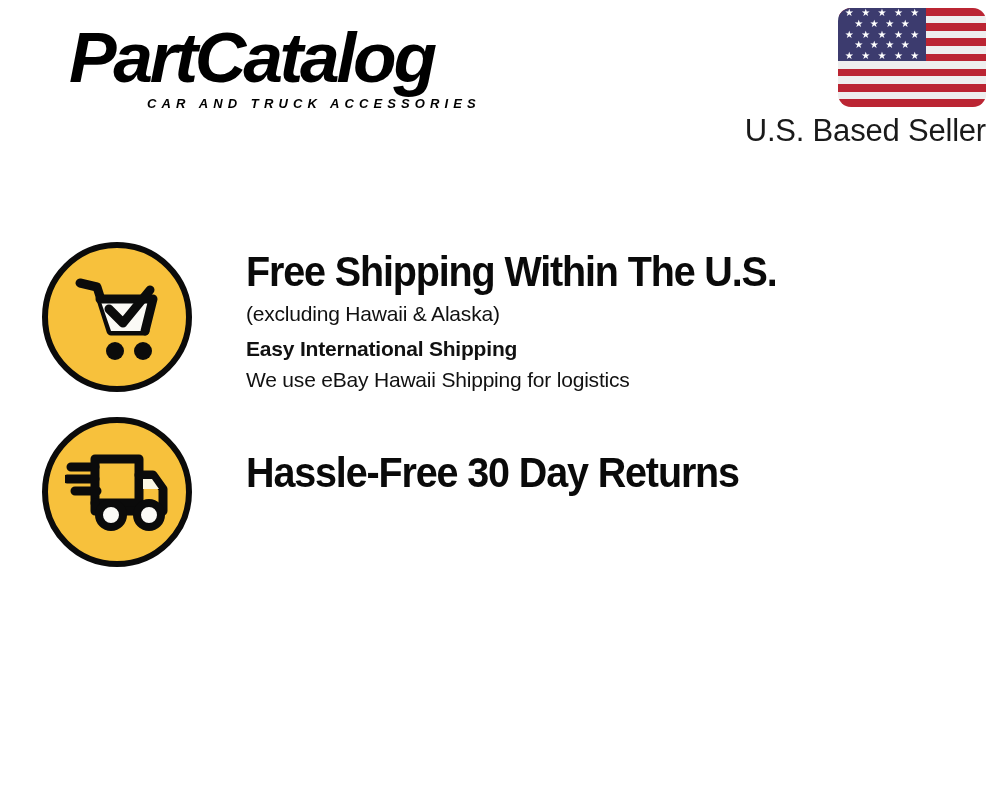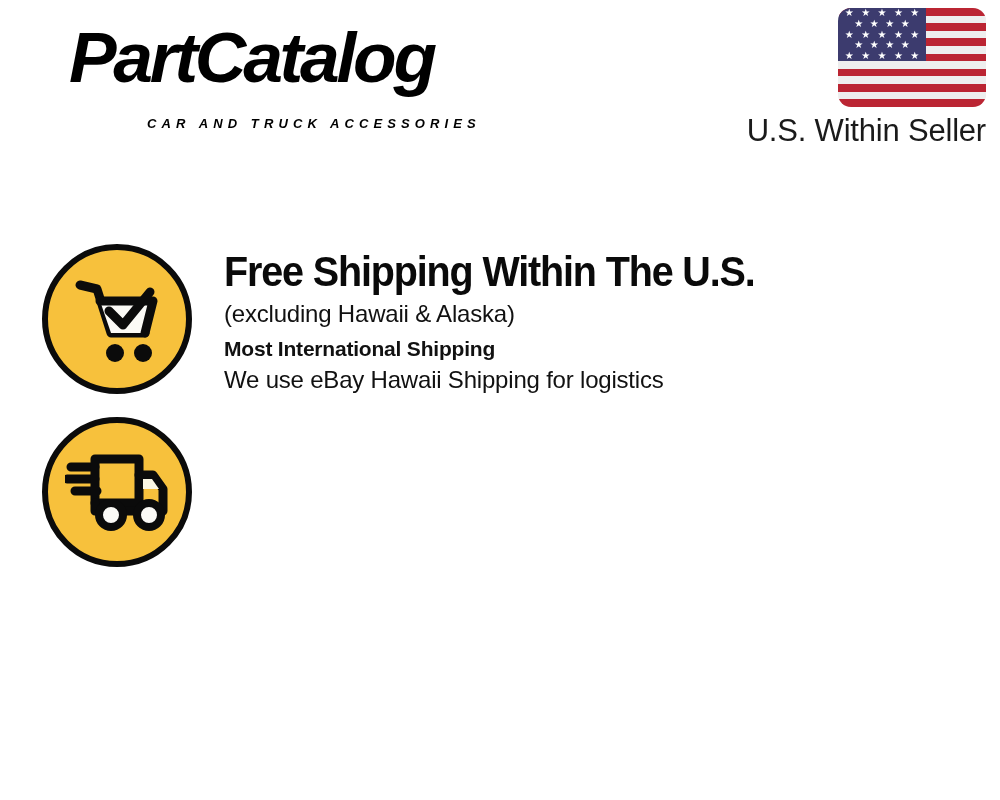--- a/index.html
+++ b/index.html
@@ -39,21 +39,21 @@
     letter-spacing: -3.2px;
     line-height: 76px;
     color: #000000;
     white-space: nowrap;
     transform: scaleX(1.02);
     transform-origin: left top;
   }
   .brand-tagline {
     position: absolute;
     left: 78px;
-    top: 96px;
+    top: 76px;
     font-family: "Liberation Sans", sans-serif;
     font-weight: 700;
     font-style: italic;
     font-size: 13px;
     letter-spacing: 5.1px;
     color: #000000;
     white-space: nowrap;
   }
 
   .seller-badge {
@@ -114,21 +114,22 @@
     letter-spacing: -0.2px;
     white-space: nowrap;
   }
 
   
   .feature {
     position: absolute;
     left: 0;
     width: 1000px;
     display: flex;
-    align-items: center;
+    align-items: flex-start;
+    gap: 22px;
   }
   #feature-0 { top: 242px; }
   #feature-1 { top: 417px; }
   #feature-2 { top: 588px; }
 
   .badge-circle {
     position: relative;
     flex: 0 0 auto;
     margin-left: 42px;
     width: 150px;
@@ -169,21 +170,21 @@
     letter-spacing: -0.2px;
     white-space: nowrap;
   }
   .feature-sub.strong {
     font-weight: 700;
     font-size: 21px;
     line-height: 31px;
     margin-top: 4px;
   }
   .feature-sub.plain {
-    font-size: 24px;
+    font-size: 21px;
     line-height: 31px;
   }
   .feature-title.row-2,
   .feature-title.row-3 {
     padding-top: 26px;
   }
 </style>
 </head>
 <body>
 
@@ -240,49 +241,52 @@
         </div>
         <div class="star-row">
           <span class="star">★</span>
             <span class="star">★</span>
             <span class="star">★</span>
             <span class="star">★</span>
             <span class="star">★</span>
         </div>
       </div>
     </div>
-    <div class="seller-text">U.S. Within Seller</div>
+    <div class="seller-text">U.S. Based Seller</div>
   </div>
 
   <div class="feature" id="feature-0">
     <div class="badge-circle">
       <svg width="100" height="96" viewBox="0 0 100 96" fill="none">
         <path d="M13 14 L30 18 L44 62 L78 62" stroke="#0b0b0b" stroke-width="9" stroke-linecap="round" stroke-linejoin="round" fill="none"></path>
         <path d="M33 30 L86 30 L78 62 L44 62 Z" fill="#fbfaf6"></path>
         <path d="M33 30 L86 30 L78 62" stroke="#0b0b0b" stroke-width="9" stroke-linecap="round" stroke-linejoin="round" fill="none"></path>
         <path d="M42 40 L56 54 L83 21" stroke="#0b0b0b" stroke-width="9" stroke-linecap="round" stroke-linejoin="round" fill="none"></path>
         <circle cx="48" cy="82" r="9" fill="#0b0b0b"></circle>
         <circle cx="76" cy="82" r="9" fill="#0b0b0b"></circle>
       </svg>
     </div>
     <div class="feature-text">
       <div class="feature-title">Free Shipping Within The U.S.</div>
       <div class="feature-sub plain">(excluding Hawaii &amp; Alaska)</div>
-      <div class="feature-sub strong">Most International Shipping</div>
+      <div class="feature-sub strong">Easy International Shipping</div>
       <div class="feature-sub plain">We use eBay Hawaii Shipping for logistics</div>
     </div>
   </div>
 
   <div class="feature" id="feature-1">
     <div class="badge-circle">
       <svg width="104" height="86" viewBox="0 0 104 86" fill="none">
         <path d="M6 18 L30 18 M2 30 L30 30 M10 42 L32 42" stroke="#0b0b0b" stroke-width="9" stroke-linecap="round"></path>
         <rect x="30" y="10" width="44" height="44" stroke="#0b0b0b" stroke-width="9" stroke-linejoin="round" fill="none"></rect>
         <path d="M74 26 L88 26 L98 40 L98 62 L30 62 L30 54" stroke="#0b0b0b" stroke-width="9" stroke-linejoin="round" stroke-linecap="round" fill="none"></path>
         <path d="M78 30 L87 30 L94 40 L78 40 Z" fill="#fbf7e4"></path>
         <circle cx="46" cy="66" r="12" fill="#fbfaf6" stroke="#0b0b0b" stroke-width="8"></circle>
         <circle cx="84" cy="66" r="12" fill="#fbfaf6" stroke="#0b0b0b" stroke-width="8"></circle>
       </svg>
     </div>
+    <div class="feature-text">
+      <div class="feature-title row-2">Hassle-Free 30 Day Returns</div>
+    </div>
   </div>
 
 
 </div>
 
 </body></html>

